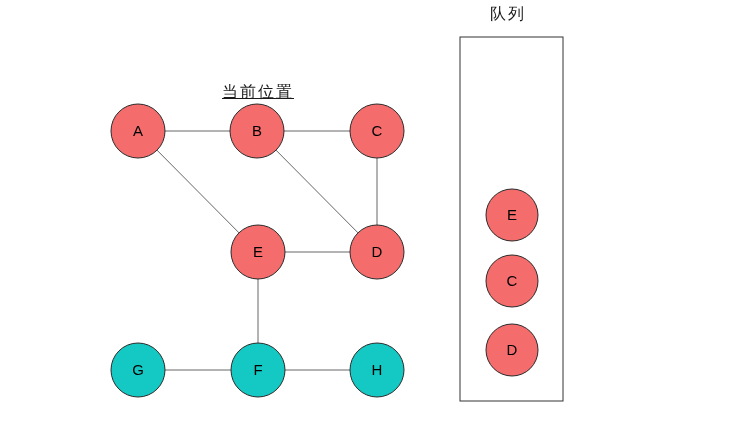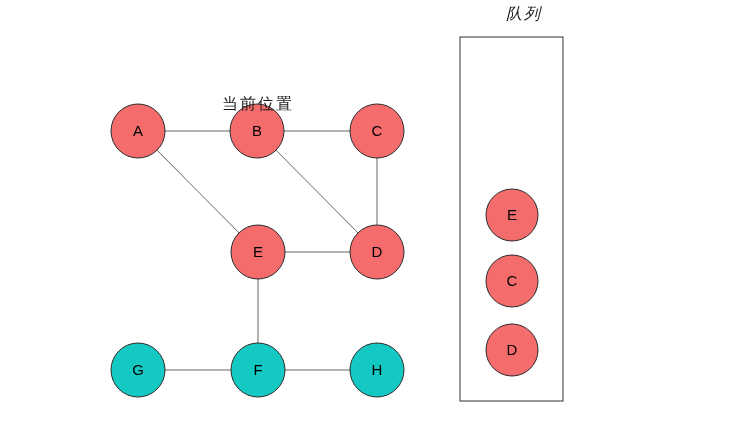--- a/index.html
+++ b/index.html
@@ -86,15 +86,15 @@
       </g>
       <g>
         <circle cx="512" cy="281" r="26" fill="#f56c6c" stroke="#2b2b2b" stroke-width="1"></circle>
         <text x="512" y="286" text-anchor="middle" font-size="15" fill="#000000">C</text>
       </g>
       <g>
         <circle cx="512" cy="350" r="26" fill="#f56c6c" stroke="#2b2b2b" stroke-width="1"></circle>
         <text x="512" y="355" text-anchor="middle" font-size="15" fill="#000000">D</text>
       </g>
     </svg>
-  <div class="caption" style="left: 258px; top: 96px;">当前位置</div>
-  <div class="caption" style="left: 524px; top: 6px; font-style: italic;">队列</div>
+  <div class="caption" style="left: 258px; top: 84px; text-decoration: underline;">当前位置</div>
+  <div class="caption" style="left: 508px; top: 6px;">队列</div>
 </div>
 
 </body></html>

